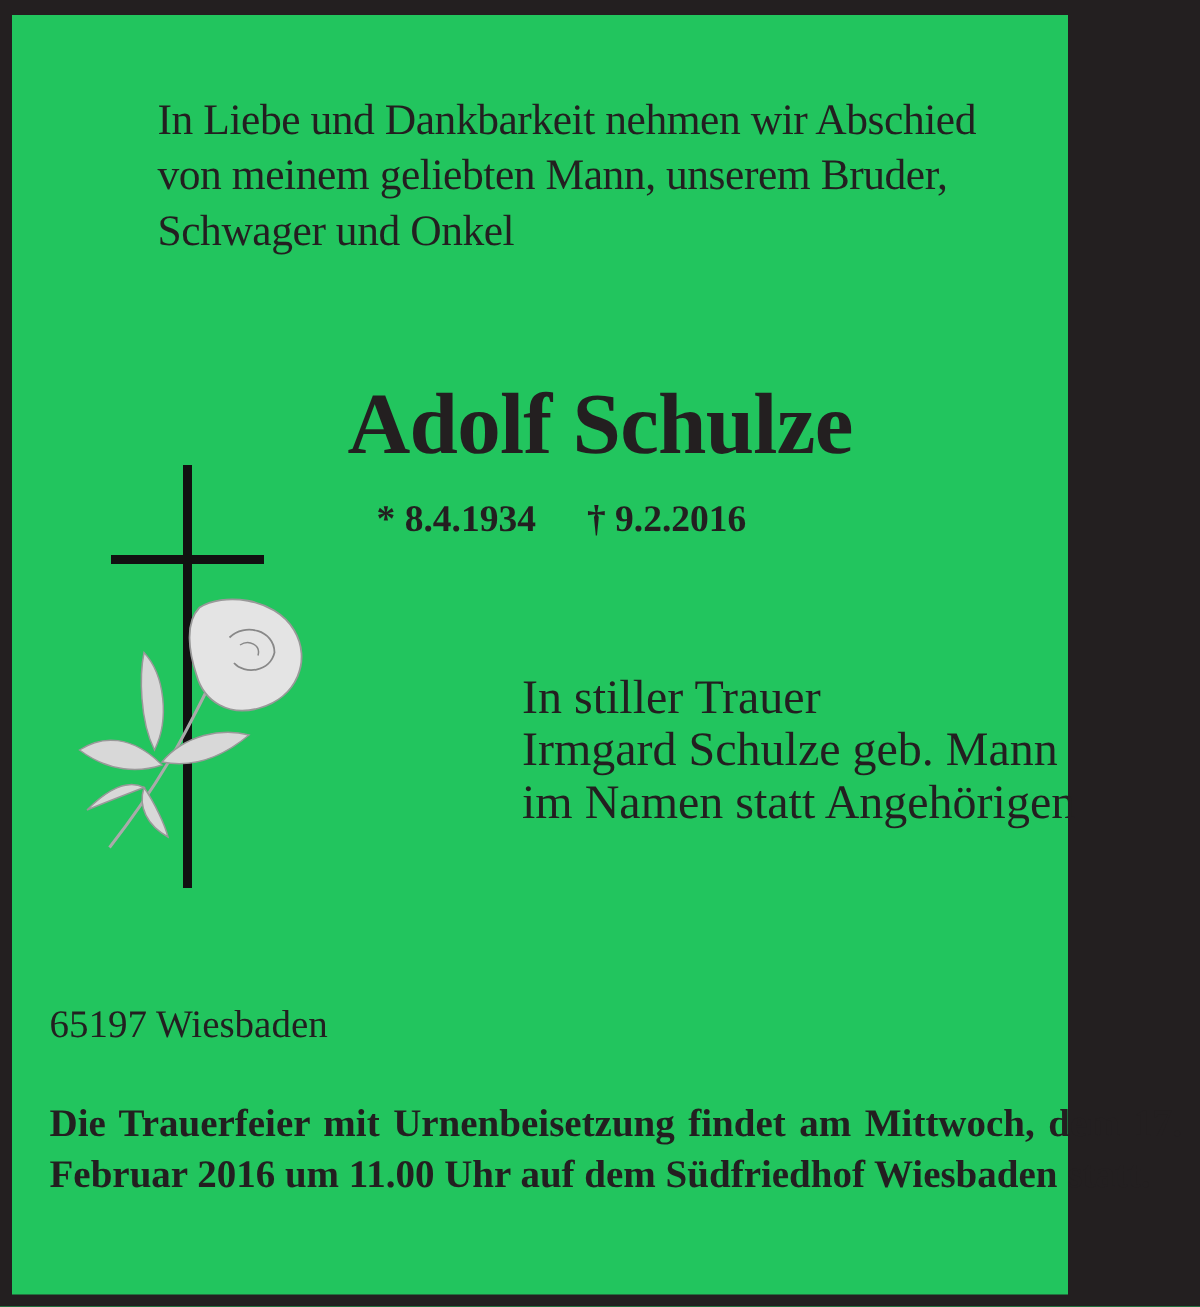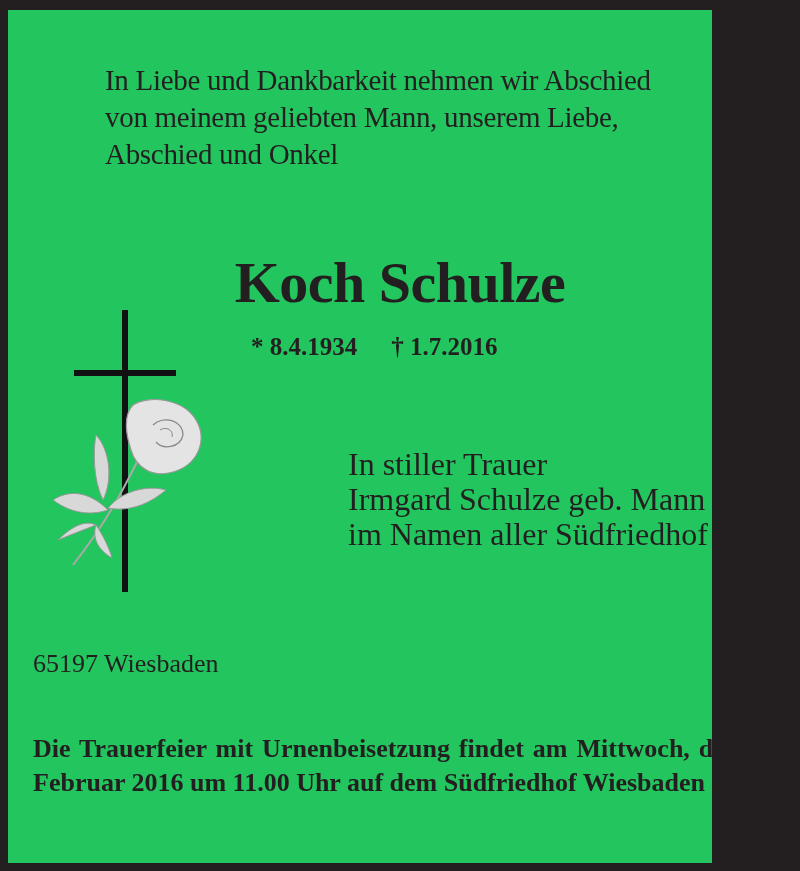--- a/index.html
+++ b/index.html
@@ -7,62 +7,62 @@
          font-family:"Liberation Serif","DejaVu Serif",serif; color:#231f20; }
   .card { position:absolute; left:8px; top:10px; width:704px; height:853px; background:#22c55e; }
   .txt { position:absolute; white-space:nowrap; margin:0; }
   .intro { left:97px; top:52px; font-size:29px; line-height:37px; letter-spacing:-0.3px; }
   .name { left:0; width:784px; text-align:center; top:238px; font-size:58px; font-weight:bold; line-height:70px; letter-spacing:-0.5px; }
   .dates { left:243px; top:322px; font-size:25px; font-weight:bold; line-height:30px; }
   .dates span { display:inline-block;text-align:center; }
   .dates .gap { width:34px; }
   .mourn { left:340px; top:437px; font-size:32px; line-height:35px; }
   .mourn b { font-weight:normal; }
-  .addr { left:25px; top:637px; font-size:26px; line-height:34px; }
+  .addr { left:25px; top:656px; font-size:26px; line-height:34px; }
   .funeral { left:25px; top:722px; font-size:26px; line-height:34px; width:755px; white-space:normal; text-align:justify;font-weight:bold; }
   .cross-v { position:absolute; left:114px; top:300px; width:6px; height:282px; background:#111; }
   .cross-h { position:absolute; left:66px; top:360px; width:102px; height:6px; background:#111; }
   .rose { position:absolute; left:40px; top:380px; width:170px; height:180px; }
 </style>
 </head>
 <body>
 
 <div class="card">
 
   <div class="txt intro">
     <div>In Liebe und Dankbarkeit nehmen wir Abschied</div>
-    <div>von meinem geliebten Mann, unserem Liebe,</div>
-    <div>Abschied und Onkel</div>
+    <div>von meinem geliebten Mann, unserem Bruder,</div>
+    <div>Schwager und Onkel</div>
   </div>
 
-  <h1 class="txt name">Koch Schulze</h1>
+  <h1 class="txt name">Adolf Schulze</h1>
 
   <div class="txt dates">
-    <span>* 8.4.1934</span><span class="gap"></span><span>† 1.7.2016</span>
+    <span>* 8.4.1934</span><span class="gap"></span><span>† 9.2.2016</span>
   </div>
 
   <div class="cross-v"></div>
   <div class="cross-h"></div>
 
   <svg class="rose" viewBox="0 0 170 180">
     <path d="M90 70 C 75 100, 60 130, 25 175" stroke="#aaa" stroke-width="2" fill="none"></path>
     <path d="M60 120 C 40 100, 20 100, 5 110 C 25 125, 45 125, 60 120 Z" fill="#d8d8d8" stroke="#999" stroke-width="1"></path>
     <path d="M60 118 C 75 100, 100 95, 118 100 C 100 115, 80 122, 60 118 Z" fill="#d8d8d8" stroke="#999" stroke-width="1"></path>
     <path d="M55 110 C 45 90, 45 60, 48 45 C 62 60, 65 90, 55 110 Z" fill="#d8d8d8" stroke="#999" stroke-width="1"></path>
     <path d="M48 135 C 35 140, 22 145, 10 150 C 25 135, 38 130, 48 135 Z" fill="#d8d8d8" stroke="#999" stroke-width="1"></path>
     <path d="M48 135 C 55 145, 62 160, 64 168 C 50 160, 44 148, 48 135 Z" fill="#d8d8d8" stroke="#999" stroke-width="1"></path>
     <path d="M85 15 C 100 5, 135 8, 148 30 C 160 50, 150 75, 125 82 C 105 88, 88 78, 83 60 C 78 45, 75 25, 85 15 Z" fill="#e4e4e4" stroke="#999" stroke-width="1.2"></path>
     <path d="M105 35 C 115 25, 135 30, 135 45 C 132 58, 115 60, 108 52" fill="none" stroke="#888" stroke-width="1.2"></path>
     <path d="M112 40 C 118 36, 126 40, 124 47" fill="none" stroke="#888" stroke-width="1"></path>
   </svg>
 
   <div class="txt mourn">
     <div>In stiller Trauer</div>
     <div><b>Irmgard Schulze</b><span style="white-space:pre"> geb. Mann</span></div>
-    <div><b>im Namen aller Südfriedhof</b></div>
+    <div><b>im Namen statt Angehörigen</b></div>
   </div>
 
   <div class="txt addr">
     <div>65197 Wiesbaden</div>
   </div>
 
   <p class="txt funeral">Die Trauerfeier mit Urnenbeisetzung findet am Mittwoch, dem 17. Februar 2016 um 11.00 Uhr auf dem Südfriedhof Wiesbaden statt.</p>
 
 </div>
 

